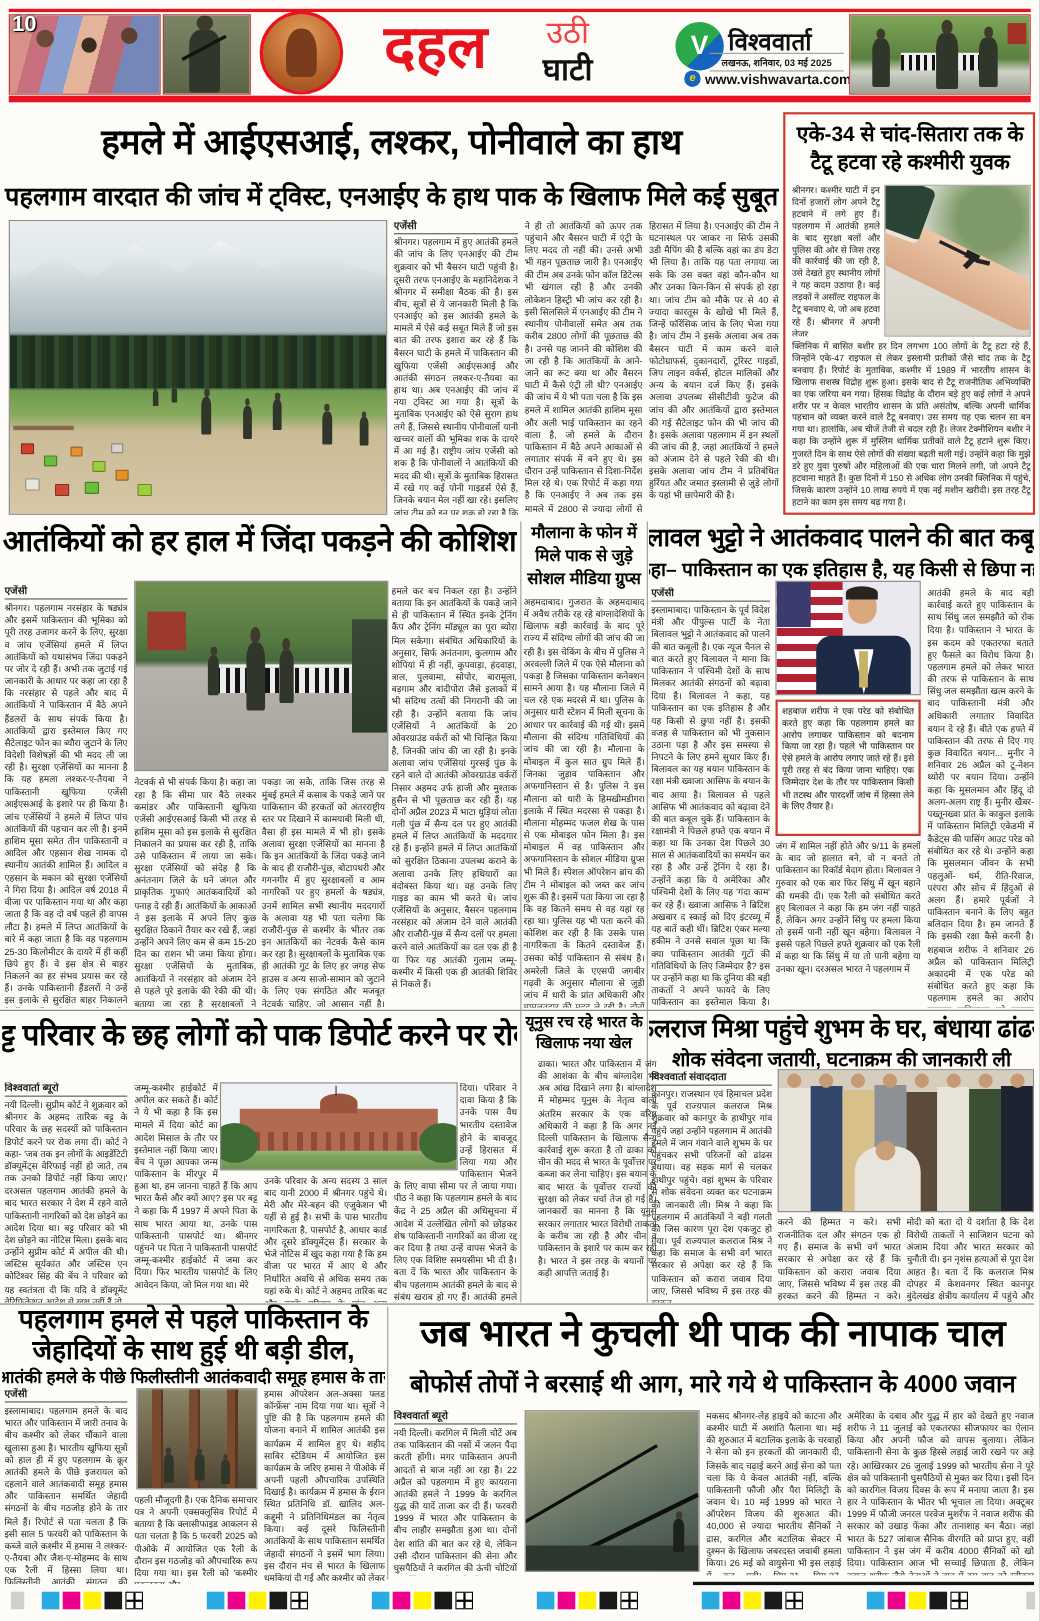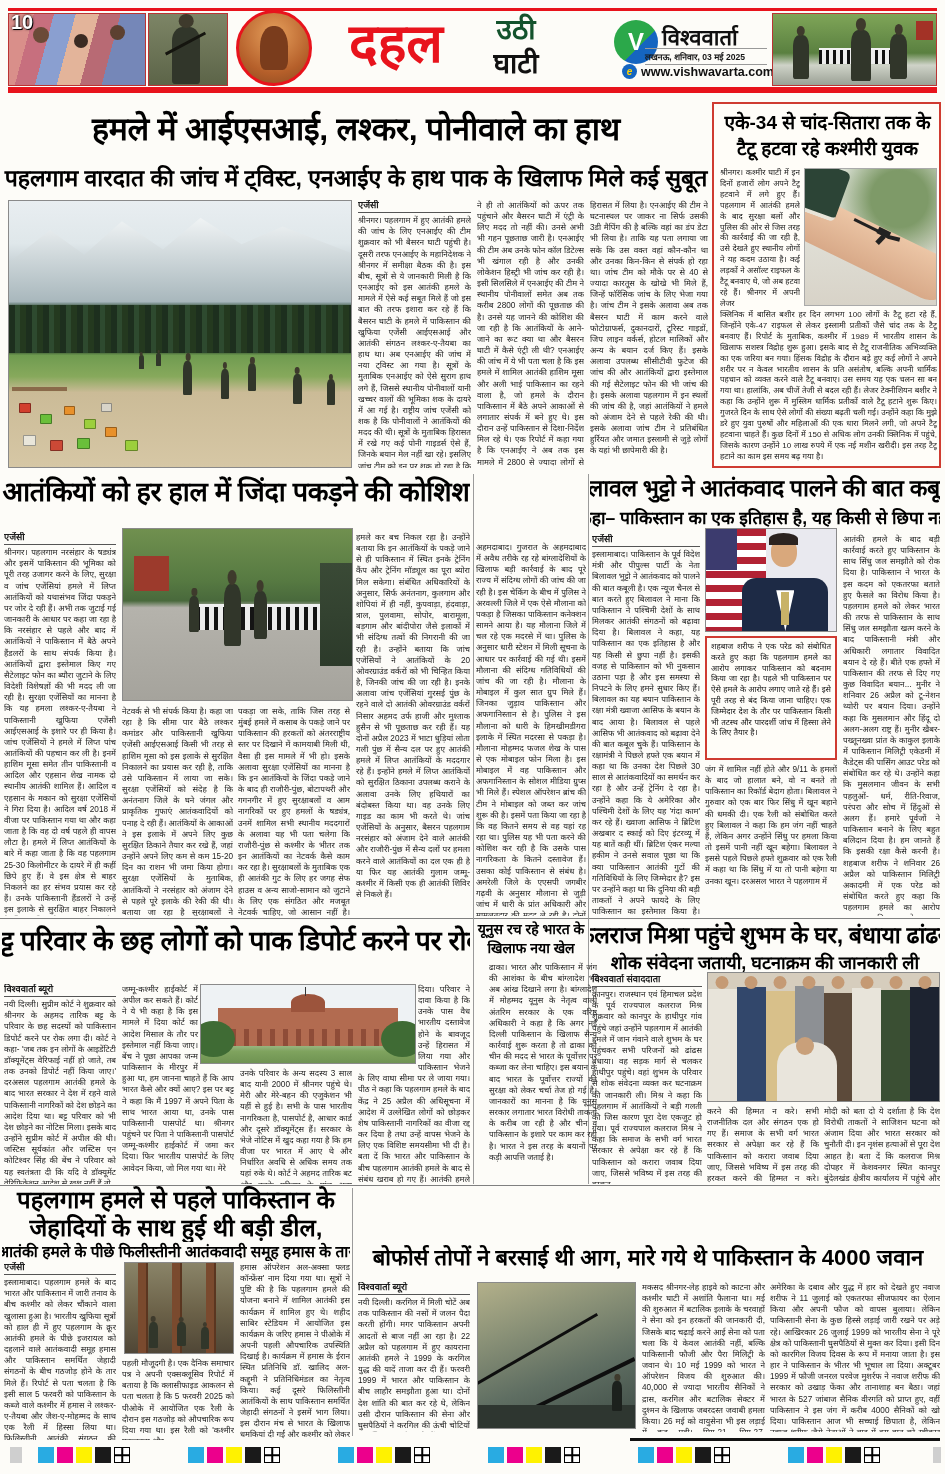--- a/index.html
+++ b/index.html
@@ -48,28 +48,28 @@
     <div style="position:absolute;inset:0;background:linear-gradient(#7d8566,#5c6448)"></div>
     <div class="fig" style="left:30%;top:18%;width:36%;height:80%"></div>
     <div style="position:absolute;left:18%;top:40%;width:58%;height:3px;background:#15150f;transform:rotate(-28deg)"></div>
   </div>
 
   <div class="abs" style="left:236px;top:10px;width:76px;height:76px;border-radius:50%;border:3px solid #e8131c;overflow:hidden;background:radial-gradient(circle at 50% 30%,#e6a05c,#b55f2a 65%,#8a4a20)">
     <div style="position:absolute;left:30%;top:18%;width:40%;height:64%;background:#7a3c1c;border-radius:45% 45% 20% 20%"></div>
   </div>
 
   <div class="abs" style="left:328px;top:12px;width:136px;font-size:54px;line-height:62px;font-weight:900;color:#e8131c;text-align:center">दहल</div>
-  <div class="abs" style="left:468px;top:14px;width:96px;font-size:28px;line-height:32px;font-weight:700;color:#14532d;text-align:center">उठी</div>
+  <div class="abs" style="left:468px;top:14px;width:96px;font-size:28px;line-height:32px;font-weight:400;color:#ef4444;text-align:center">उठी</div>
   <div class="abs" style="left:468px;top:48px;width:96px;font-size:28px;line-height:32px;font-weight:800;color:#111;text-align:center">घाटी</div>
 
   <div class="abs" style="left:614px;top:20px;width:44px;height:44px;border-radius:50%;background:linear-gradient(135deg,#2ba84a 58%,#1565c0 58%);display:flex;align-items:center;justify-content:center">
     <span style="color:#fff;font-weight:800;font-size:24px">V</span>
   </div>
   <div class="abs" style="left:662px;top:21px;width:110px;font-size:22px;font-weight:800;color:#101010">विश्ववार्ता</div>
-  <div class="abs" style="left:645px;top:48px;width:122px;font-size:8.6px;font-weight:bold;text-align:left;border-top:1px solid #999;border-bottom:1px solid #999;padding:1.5px 0">लखनऊ, शनिवार, 03 मई 2025</div>
+  <div class="abs" style="left:645px;top:48px;width:122px;font-size:8.6px;font-weight:bold;text-align:center;border-top:1px solid #999;border-bottom:1px solid #999;padding:1.5px 0">लखनऊ, शनिवार, 03 मई 2025</div>
   <div class="abs" style="left:622px;top:64px;width:15px;height:15px;border-radius:50%;background:#1565c0;display:flex;align-items:center;justify-content:center">
     <span style="color:#ffd400;font-size:10px;font-weight:800;font-style:italic">e</span>
   </div>
   <div class="abs" style="left:641px;top:65px;width:130px;font-size:12.5px;font-weight:800;color:#111">www.vishwavarta.com</div>
 
   <div class="ph" style="left:772px;top:13px;width:165px;height:73px;border-color:#b33">
     <div style="position:absolute;inset:0;background:linear-gradient(#7fa558,#5a8040 55%,#cfd3c8 72%,#9aa095 100%)"></div>
     <div style="position:absolute;left:28%;top:48%;width:46%;height:22%;background:repeating-linear-gradient(90deg,#111 0 3px,#eee 3px 7px);border-top:2.5px solid #f2f2f2"></div>
     <div class="fig" style="left:12%;top:30%;width:10%;height:62%"></div>
     <div class="fig" style="left:48%;top:22%;width:12%;height:72%"></div>
@@ -145,20 +145,21 @@
   </div>
 
   <div class="col" style="left:4px;top:532px;width:112px;height:384px">
     <span class="byline">एजेंसी</span>
     <span class="dl">श्रीनगर।</span> <span>पहलगाम नरसंहार के षड्यंत्र और इसमें पाकिस्तान की भूमिका को पूरी तरह उजागर करने के लिए, सुरक्षा व जांच एजेंसियां हमले में लिप्त आतंकियों को यथासंभव जिंदा पकड़ने पर जोर दे रही हैं। अभी तक जुटाई गई जानकारी के आधार पर कहा जा रहा है कि नरसंहार से पहले और बाद में आतंकियों ने पाकिस्तान में बैठे अपने हैंडलरों के साथ संपर्क किया है। आतंकियों द्वारा इस्तेमाल किए गए सैटेलाइट फोन का ब्यौरा जुटाने के लिए विदेशी विशेषज्ञों की भी मदद ली जा रही है। सुरक्षा एजेंसियों का मानना है कि यह हमला लश्कर-ए-तैयबा ने पाकिस्तानी खुफिया एजेंसी आईएसआई के इशारे पर ही किया है। जांच एजेंसियों ने हमले में लिप्त पांच आतंकियों की पहचान कर ली है। इनमें हाशिम मूसा समेत तीन पाकिस्तानी व आदिल और एहसान शेख नामक दो स्थानीय आतंकी शामिल हैं। आदिल व एहसान के मकान को सुरक्षा एजेंसियों ने गिरा दिया है। आदिल वर्ष 2018 में वीजा पर पाकिस्तान गया था और कहा जाता है कि वह दो वर्ष पहले ही वापस लौटा है। हमले में लिप्त आतंकियों के बारे में कहा जाता है कि वह पहलगाम 25-30 किलोमीटर के दायरे में ही कहीं छिपे हुए हैं। वे इस क्षेत्र से बाहर निकलने का हर संभव प्रयास कर रहे हैं। उनके पाकिस्तानी हैंडलरों ने उन्हें इस इलाके से सुरक्षित बाहर निकालने के लिए कथित तौर पर अपने स्थानीय ओवरग्राउंड वर्कर</span>
   </div>
   <div class="col" style="left:122px;top:532px;width:111px;height:384px;padding-top:174px"><span>नेटवर्क से भी संपर्क किया है। कहा जा रहा है कि सीमा पार बैठे लश्कर कमांडर और पाकिस्तानी खुफिया एजेंसी आईएसआई किसी भी तरह से हाशिम मूसा को इस इलाके से सुरक्षित निकालने का प्रयास कर रही है, ताकि उसे पाकिस्तान में लाया जा सके। सुरक्षा एजेंसियों को संदेह है कि अनंतनाग जिले के घने जंगल और प्राकृतिक गुफाएं आतंकवादियों को पनाह दे रही हैं। आतंकियों के आकाओं ने इस इलाके में अपने लिए कुछ सुरक्षित ठिकाने तैयार कर रखे हैं, जहां उन्होंने अपने लिए कम से कम 15-20 दिन का राशन भी जमा किया होगा। सुरक्षा एजेंसियों के मुताबिक, आतंकियों ने नरसंहार को अंजाम देने से पहले पूरे इलाके की रेकी की थी। बताया जा रहा है सुरक्षाबलों ने पहलगाम, बैसरन, त्रारन, हपतनार, डुरुव उसके साथ सटे इलाकों में स्थित जंगलों और पहाड़ी में तलाशी अभियान चला रखा है। सुरक्षा एजेंसियों का प्रयास है कि इन आतंकियों को यथासंभव जिंदा</span></div>
   <div class="col" style="left:238px;top:532px;width:112px;height:384px;padding-top:174px"><span>पकड़ा जा सके, ताकि जिस तरह से मुंबई हमले में कसाब के पकड़े जाने पर पाकिस्तान की हरकतों को अंतरराष्ट्रीय स्तर पर दिखाने में कामयाबी मिली थी, वैसा ही इस मामले में भी हो। इसके अलावा सुरक्षा एजेंसियों का मानना है कि इन आतंकियों के जिंदा पकड़े जाने के बाद ही राजौरी-पुंछ, बोटापथरी और गगनगीर में हुए सुरक्षाबलों व आम नागरिकों पर हुए हमलों के षड्यंत्र, उनमें शामिल सभी स्थानीय मददगारों के अलावा यह भी पता चलेगा कि राजौरी-पुंछ से कश्मीर के भीतर तक इन आतंकियों का नेटवर्क कैसे काम कर रहा है। सुरक्षाबलों के मुताबिक एक ही आतंकी गुट के लिए हर जगह सेफ हाउस व अन्य साजो-सामान को जुटाने के लिए एक संगठित और मजबूत नेटवर्क चाहिए, जो आसान नहीं है। इसके अलावा विगत 35 वर्ष के दौरान जम्मू-कश्मीर में यह पहला मामला है जब एक ही आतंकी दस्ता प्रदेश के विभिन्न भागों में लगातार सुरक्षाबलों और नागरिकों पर</span></div>
   <div class="col" style="left:356px;top:532px;width:114px;height:384px"><span>हमले कर बच निकल रहा है। उन्होंने बताया कि इन आतंकियों के पकड़े जाने से ही पाकिस्तान में स्थित इनके ट्रेनिंग कैंप और ट्रेनिंग मॉड्यूल का पूरा ब्योरा मिल सकेगा। संबंधित अधिकारियों के अनुसार, सिर्फ अनंतनाग, कुलगाम और शोपियां में ही नहीं, कुपवाड़ा, हंदवाड़ा, त्राल, पुलवामा, सोपोर, बारामूला, बड़गाम और बांदीपोरा जैसे इलाकों में भी संदिग्ध तत्वों की निगरानी की जा रही है। उन्होंने बताया कि जांच एजेंसियों ने आतंकियों के 20 ओवरग्राउंड वर्करों को भी चिन्हित किया है, जिनकी जांच की जा रही है। इनके अलावा जांच एजेंसियां गुरसई पुंछ के रहने वाले दो आतंकी ओवरग्राउंड वर्करों निसार अहमद उर्फ हाजी और मुश्ताक हुसैन से भी पूछताछ कर रही हैं। यह दोनों अप्रैल 2023 में भाटा धुड़ियां लोता गली पुंछ में सैन्य दल पर हुए आतंकी हमले में लिप्त आतंकियों के मददगार रहे हैं। इन्होंने हमले में लिप्त आतंकियों को सुरक्षित ठिकाना उपलब्ध कराने के अलावा उनके लिए हथियारों का बंदोबस्त किया था। वह उनके लिए गाइड का काम भी करते थे। जांच एजेंसियों के अनुसार, बैसरन पहलगाम नरसंहार को अंजाम देने वाले आतंकी और राजौरी-पुंछ में सैन्य दलों पर हमला करने वाले आतंकियों का दल एक ही है या फिर यह आतंकी गुलाम जम्मू-कश्मीर में किसी एक ही आतंकी शिविर से निकले हैं।</span></div>
 
+  <div class="hl2" style="left:476px;top:474px;width:110px;height:64px;font-size:15px;line-height:21px">मौलाना के फोन में मिले पाक से जुड़े सोशल मीडिया ग्रुप्स</div>
   <div class="col" style="left:476px;top:542px;width:110px;height:374px">
     <span class="dl">अहमदाबाद।</span> <span>गुजरात के अहमदाबाद में अवैध तरीके रह रहे बांग्लादेशियों के खिलाफ बड़ी कार्रवाई के बाद पूरे राज्य में संदिग्ध लोगों की जांच की जा रही है। इस चेकिंग के बीच में पुलिस ने अरवल्ली जिले में एक ऐसे मौलाना को पकड़ा है जिसका पाकिस्तान कनेक्शन सामने आया है। यह मौलाना जिले में चल रहे एक मदरसे में था। पुलिस के अनुसार धारी स्टेशन में मिली सूचना के आधार पर कार्रवाई की गई थी। इसमें मौलाना की संदिग्ध गतिविधियों की जांच की जा रही है। मौलाना के मोबाइल में कुल सात ग्रुप मिले हैं। जिनका जुड़ाव पाकिस्तान और अफगानिस्तान से है। पुलिस ने इस मौलाना को धारी के हिमखीमडीगरा इलाके में स्थित मदरसा से पकड़ा है। मौलाना मोहम्मद फजल शेख के पास से एक मोबाइल फोन मिला है। इस मोबाइल में वह पाकिस्तान और अफगानिस्तान के सोशल मीडिया ग्रुप्स भी मिले हैं। स्पेशल ऑपरेशन ब्रांच की टीम ने मोबाइल को जब्त कर जांच शुरू की है। इसमें पता किया जा रहा है कि वह कितने समय से वह यहां रह रहा था। पुलिस यह भी पता करने की कोशिश कर रही है कि उसके पास नागरिकता के कितने दस्तावेज हैं। उसका कोई पाकिस्तान से संबंध है। अमरेली जिले के एएसपी जगबीर गढ़वी के अनुसार मौलाना से जुड़ी जांच में धारी के प्रांत अधिकारी और मामलतदार की मदद ले रही है। दोनों अधिकारी पता कर रहे हैं कि हिमखीमडीगरा में स्थित यह मदरसा कानूनी है या फिर अवैध है।</span>
   </div>
 
   <div class="hl" style="left:590px;top:470px;width:350px;height:34px;font-size:23px">बिलावल भुट्टो ने आतंकवाद पालने की बात कबूली</div>
   <div class="sub" style="left:590px;top:504px;width:350px;height:26px;font-size:17.5px">कहा– पाकिस्तान का एक इतिहास है, यह किसी से छिपा नहीं</div>
 
   <div class="col" style="left:592px;top:534px;width:108px;height:382px">
     <span class="byline">एजेंसी</span>
     <span class="dl">इस्लामाबाद।</span> <span>पाकिस्तान के पूर्व विदेश मंत्री और पीपुल्स पार्टी के नेता बिलावल भुट्टो ने आतंकवाद को पालने की बात कबूली है। एक न्यूज चैनल से बात करते हुए बिलावल ने माना कि पाकिस्तान ने पश्चिमी देशों के साथ मिलकर आतंकी संगठनों को बढ़ावा दिया है। बिलावल ने कहा, यह पाकिस्तान का एक इतिहास है और यह किसी से छुपा नहीं है। इसकी वजह से पाकिस्तान को भी नुकसान उठाना पड़ा है और इस समस्या से निपटने के लिए हमने सुधार किए हैं। बिलावल का यह बयान पाकिस्तान के रक्षा मंत्री ख्वाजा आसिफ के बयान के बाद आया है। बिलावल से पहले आसिफ भी आतंकवाद को बढ़ावा देने की बात कबूल चुके हैं। पाकिस्तान के रक्षामंत्री ने पिछले हफ्ते एक बयान में कहा था कि उनका देश पिछले 30 साल से आतंकवादियों का समर्थन कर रहा है और उन्हें ट्रेनिंग दे रहा है। उन्होंने कहा कि ये अमेरिका और पश्चिमी देशों के लिए यह 'गंदा काम' कर रहे हैं। ख्वाजा आसिफ ने ब्रिटिश अखबार द स्काई को दिए इंटरव्यू में यह बातें कही थीं। ब्रिटिश एंकर मल्या हकीम ने उनसे सवाल पूछा था कि क्या पाकिस्तान आतंकी गुटों की गतिविधियों के लिए जिम्मेदार है? इस पर उन्होंने कहा था कि दुनिया की बड़ी ताकतों ने अपने फायदे के लिए पाकिस्तान का इस्तेमाल किया है। उन्होंने माना कि अगर हम, सोवियत यूनियन के खिलाफ</span>
@@ -250,20 +251,21 @@
     <div class="fig" style="left:70%;bottom:5%;width:8px;height:22px"></div>
   </div>
 
   <div class="col" style="left:4px;top:1262px;width:112px;height:178px">
     <span class="byline">एजेंसी</span>
     <span class="dl">इस्लामाबाद।</span> <span>पहलगाम हमले के बाद भारत और पाकिस्तान में जारी तनाव के बीच कश्मीर को लेकर चौंकाने वाला खुलासा हुआ है। भारतीय खुफिया सूत्रों को हाल ही में हुए पहलगाम के क्रूर आतंकी हमले के पीछे इजरायल को दहलाने वाले आतंकवादी समूह हमास और पाकिस्तान समर्थित जेहादी संगठनों के बीच गठजोड़ होने के तार मिले हैं। रिपोर्ट से पता चलता है कि इसी साल 5 फरवरी को पाकिस्तान के कब्जे वाले कश्मीर में हमास ने लश्कर-ए-तैयबा और जैश-ए-मोहम्मद के साथ एक रैली में हिस्सा लिया था। फिलिस्तीनी आतंकी संगठन की कश्मीरी क्षेत्र में इस तरह की</span>
   </div>
   <div class="col" style="left:122px;top:1262px;width:112px;height:178px;padding-top:96px"><span>पहली मौजूदगी है। एक दैनिक समाचार पत्र ने अपनी एक्सक्लूसिव रिपोर्ट में बताया है कि क्लासीफाइड आकलन से पता चलता है कि 5 फरवरी 2025 को पीओके में आयोजित एक रैली के दौरान इस गठजोड़ को औपचारिक रूप दिया गया था। इस रैली को 'कश्मीर एकजुटता और</span></div>
   <div class="col" style="left:240px;top:1262px;width:110px;height:178px"><span>हमास ऑपरेशन अल-अक्सा फ्लड कॉन्फ्रेंस' नाम दिया गया था। सूत्रों ने पुष्टि की है कि पहलगाम हमले की योजना बनाने में शामिल आतंकी इस कार्यक्रम में शामिल हुए थे। शहीद साबिर स्टेडियम में आयोजित इस कार्यक्रम के जरिए हमास ने पीओके में अपनी पहली औपचारिक उपस्थिति दिखाई है। कार्यक्रम में हमास के ईरान स्थित प्रतिनिधि डॉ. खालिद अल-कद्दूमी ने प्रतिनिधिमंडल का नेतृत्व किया। कई दूसरे फिलिस्तीनी आतंकियों के साथ पाकिस्तान समर्थित जेहादी संगठनों ने इसमें भाग लिया। इस दौरान मंच से भारत के खिलाफ धमकियां दी गईं और कश्मीर को लेकर जहर उगला गया।</span></div>
 
+  <div class="hl" style="left:356px;top:1186px;width:584px;height:50px;font-size:34px">जब भारत ने कुचली थी पाक की नापाक चाल</div>
   <div class="sub" style="left:356px;top:1240px;width:584px;height:32px;font-size:22px">बोफोर्स तोपों ने बरसाई थी आग, मारे गये थे पाकिस्तान के 4000 जवान</div>
 
   <div class="ph" style="left:477px;top:1282px;width:159px;height:147px">
     <div style="position:absolute;inset:0;background:linear-gradient(160deg,#b3b08a 0%,#8a9177 30%,#5f6e62 62%,#3d4a44 100%)"></div>
     <div style="position:absolute;left:-6%;bottom:26%;width:95%;height:3px;background:#0e0e0e;transform:rotate(-30deg);transform-origin:left bottom"></div>
     <div style="position:absolute;left:24%;bottom:6%;width:85%;height:4px;background:#0e0e0e;transform:rotate(-26deg);transform-origin:left bottom"></div>
     <div style="position:absolute;left:0;bottom:0;width:100%;height:16%;background:#2e3630"></div>
     <div class="fig" style="right:8%;bottom:12%;width:10px;height:30px;background:#1c211d"></div>
   </div>
 

